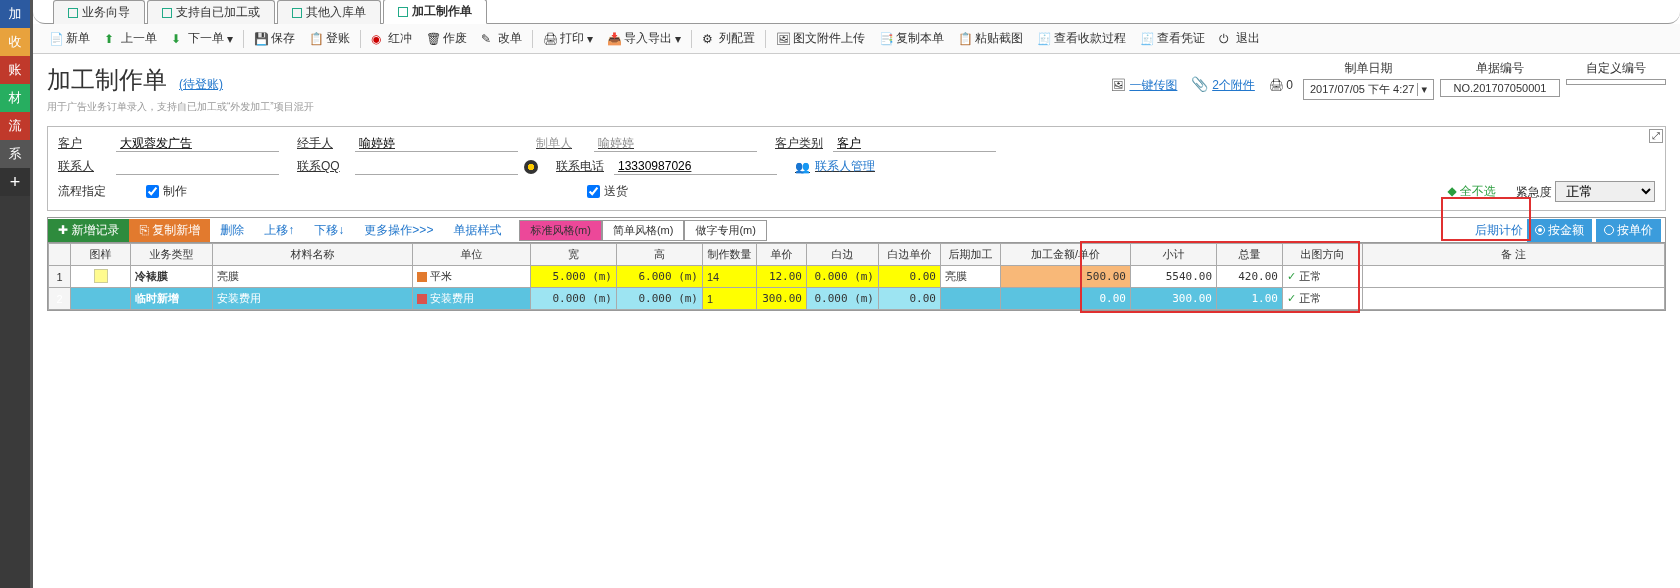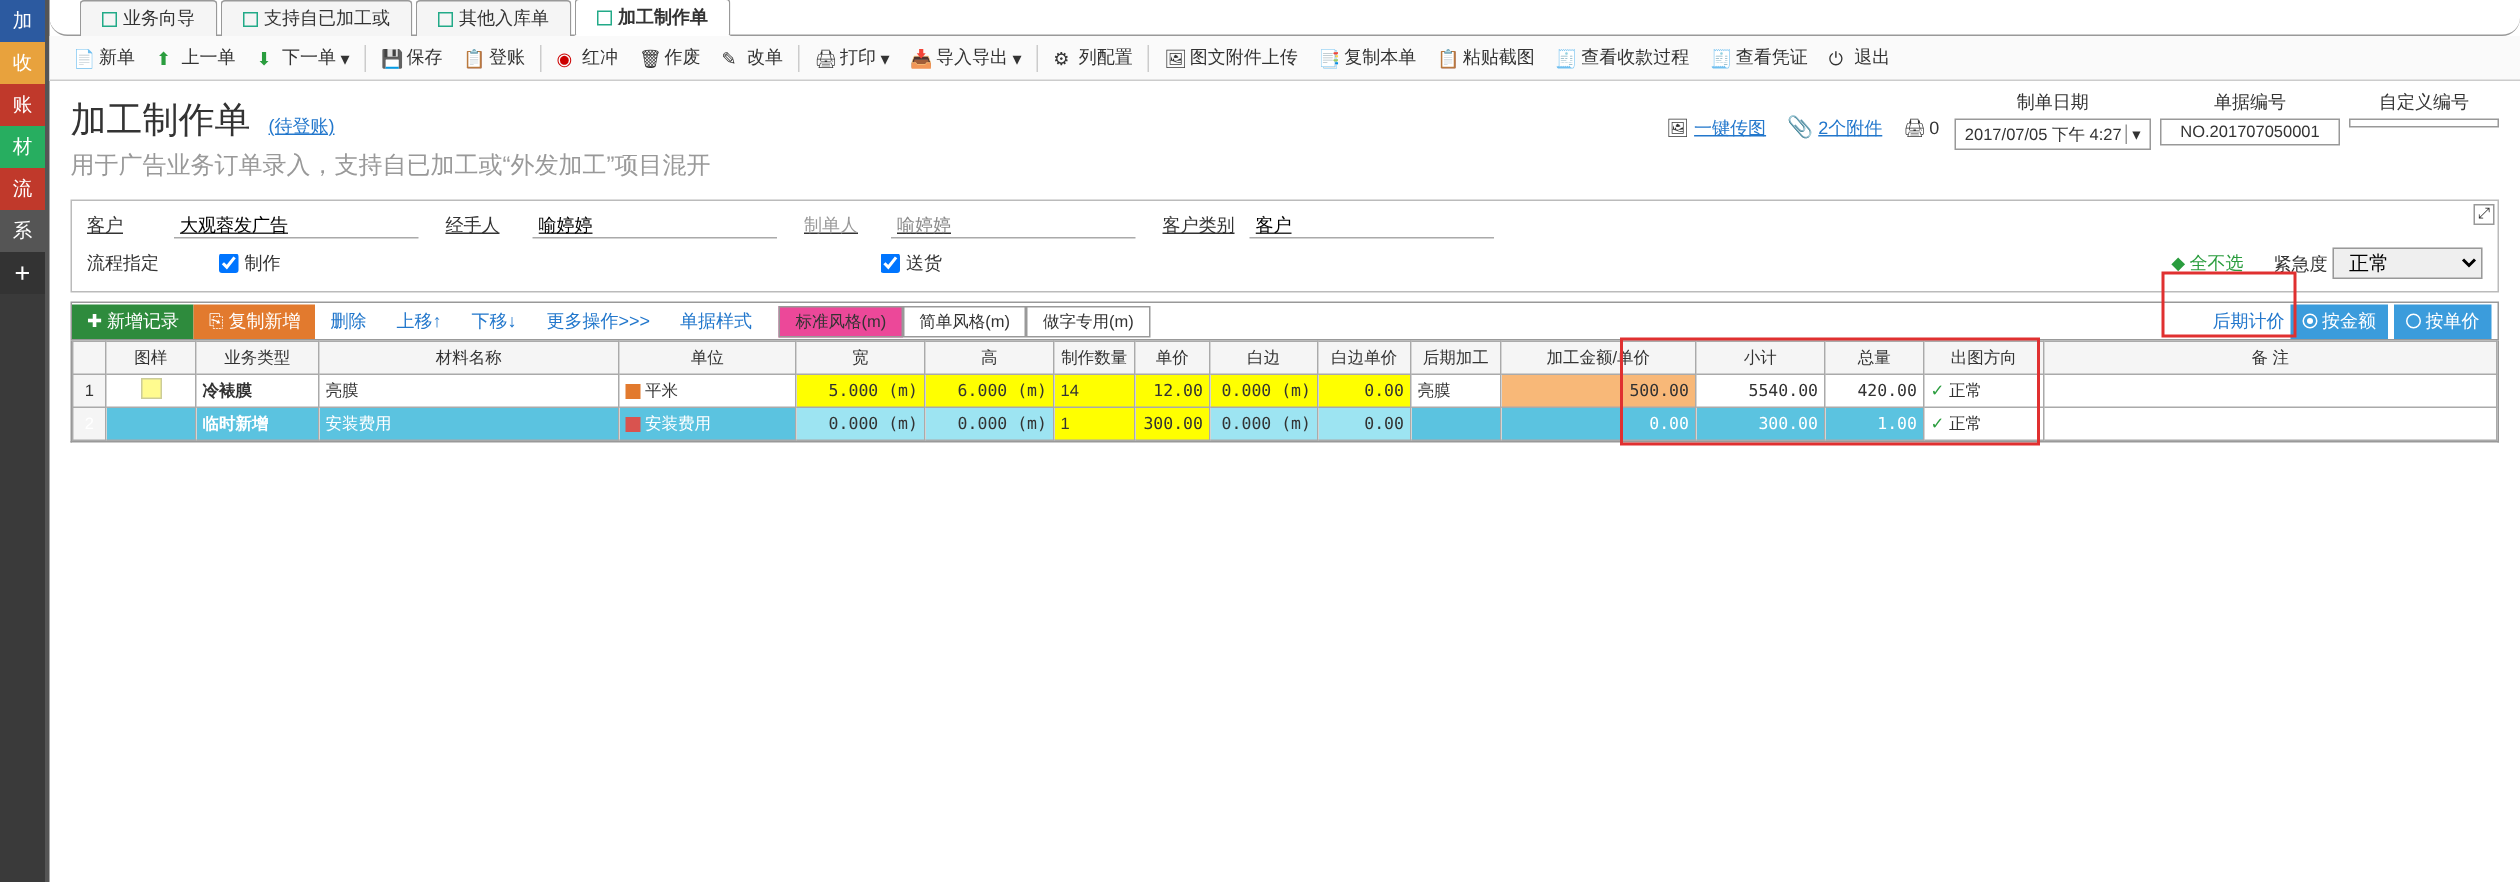--- a/index.html
+++ b/index.html
@@ -26,21 +26,21 @@
 
 .toolbar { height: 30px; display: flex; align-items: center; border-bottom: 1px solid #ccc; padding: 0 10px; gap: 2px; background: #fafafa; }
 .tbtn { display: flex; align-items: center; gap: 3px; padding: 2px 6px; cursor: pointer; border-radius: 2px; white-space: nowrap; }
 .tbtn .tic { width: 14px; height: 14px; display: inline-block; }
 .sep { width: 1px; height: 18px; background: #ccc; margin: 0 2px; }
 
 .header-zone { padding: 10px 14px 6px; position: relative; }
 .title-row { display: flex; align-items: baseline; gap: 12px; }
 .title { font-size: 24px; font-weight: normal; color: #333; }
 .status-link { color: #2277cc; text-decoration: underline; cursor: pointer; }
-.subtitle { color: #999; font-size: 16px; margin-top: 4px; }
+.subtitle { color: #999; font-size: 10px; margin-top: 4px; }
 
 .header-right { position: absolute; right: 14px; top: 6px; display: flex; align-items: flex-start; gap: 10px; }
 .hr-links { display: flex; gap: 14px; align-items: center; margin-top: 16px; }
 .link { color: #2277cc; cursor: pointer; text-decoration: underline; margin-top: 48px; }
 .hr-boxes { display: flex; gap: 6px; }
 .hbox { text-align: center; }
 .hbox .lbl { font-size: 12px; margin-bottom: 2px; }
 .hbox .val { border: 1px solid #999; padding: 2px 6px; min-width: 120px; font-size: 11px; background: #fff; }
 .hbox .val.date { display: flex; align-items: center; }
 .hbox .val.date .arw { border-left: 1px solid #999; padding-left: 3px; margin-left: 3px; }
@@ -251,20 +251,39 @@
             <span class="fl">经手人</span>
             <input class="fi" value="喻婷婷" style="">
           </div>
         <div class="fld">
             <span class="fl ro" style="color:#999">制单人</span>
             <input class="fi ro" readonly="" value="喻婷婷" style="">
           </div>
         <div class="fld">
             <span class="fl">客户类别</span>
             <input class="fi" style="min-width: 60px;" value="客户">
+          </div>
+      </div>
+      <div class="form-row">
+        <div class="fld">
+            <span class="fl">联系人</span>
+            <input class="fi" value="" style="">
+          </div>
+        <div class="fld">
+            <span class="fl">联系QQ</span>
+            <input class="fi" style="min-width: 110px;" value="">
+            <span class="qq-ic"></span>
+          </div>
+        <div class="fld">
+            <span class="fl">联系电话</span>
+            <input class="fi" value="13330987026" style="">
+          </div>
+        <div class="fld">
+            <span class="cm-ic">👥</span>
+            <span class="contact-mgr">联系人管理</span>
           </div>
       </div>
       <div class="flow-row">
         <span class="fl">流程指定</span>
         <label class="chk">
             <input type="checkbox" checked="" style="">
             <span>制作</span>
           </label>
         <label class="chk" style="margin-left:360px">
             <input type="checkbox" checked="" style="">

